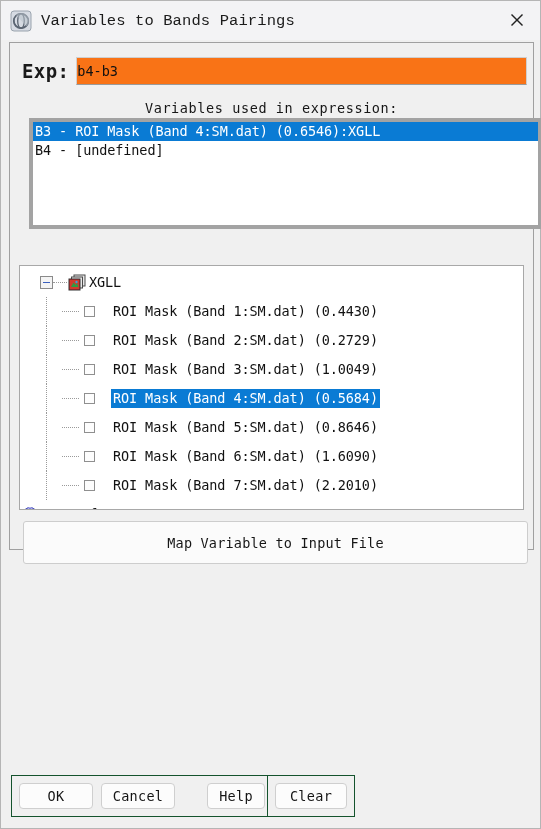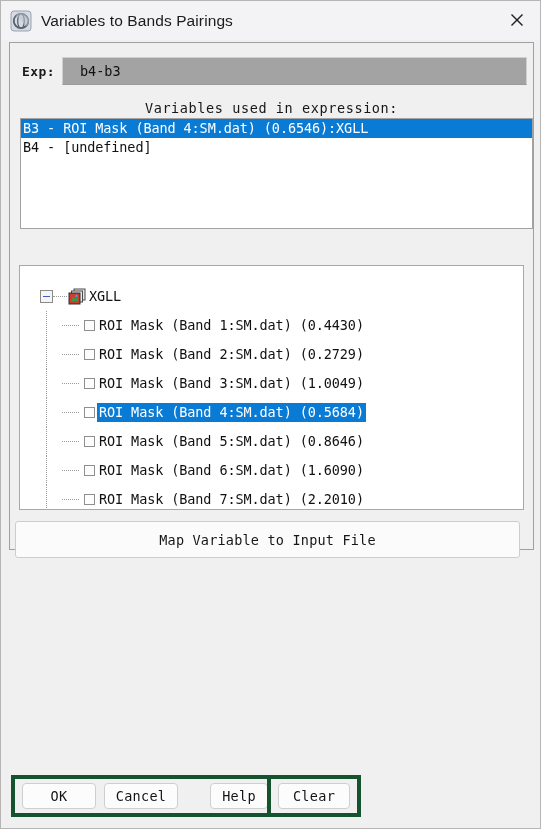--- a/index.html
+++ b/index.html
@@ -39,21 +39,21 @@
     width: 22px;
     height: 22px;
     margin-left: 9px;
     margin-right: 9px;
     flex: none;
   }
   .title-text {
     font-size: 15.5px;
     color: #1b1b1b;
     letter-spacing: 0.1px;
-    font-family: Liberation Sans, sans-serif;
+    font-family: Liberation Mono, monospace;
   }
   .close-btn {
     position: absolute;
     right: 0; top: 0;
     width: 46px;
     height: 38px;
     display: flex;
     align-items: center;
     justify-content: center;
     cursor: default;
@@ -77,37 +77,37 @@
     position: absolute;
     left: 6px;
     top: 13px;
     right: 6px;
     height: 30px;
     display: flex;
     align-items: center;
   }
   .exp-label {
     font-family: "DejaVu Sans Mono", "Liberation Mono", monospace;
-    font-size: 13px;
+    font-size: 19px;
     color: #1a1a1a;
     font-weight: bold;
     margin-left: 6px;
     margin-right: 7px;
     letter-spacing: 0.4px;
   }
   .exp-field {
     flex: 1;
     height: 28px;
-    background: #a3a3a3;
+    background: #f97316;
     border: 1px solid #cfcfcf;
     border-bottom-color: #9a9a9a;
     box-sizing: border-box;
     display: flex;
     align-items: center;
-    padding-left: 17px;
+    padding-left: 0;
     font-family: "DejaVu Sans Mono", "Liberation Mono", monospace;
     font-size: 13.5px;
     color: #111;
   }
 
   
   .section-title {
     position: absolute;
     width: 100%;
     text-align: center;
@@ -115,26 +115,26 @@
     font-size: 13.5px;
     color: #161616;
     letter-spacing: 0.6px;
   }
   #vars-title { top: 57px; }
   #bands-title { top: 204px; }
 
   
   .vars-box {
     position: absolute;
-    left: 10px;
+    left: 19px;
     top: 75px;
     width: 513px;
     height: 111px;
     background: #ffffff;
-    border: 1px solid #a3a3a3;
+    border: 4px solid #a3a3a3;
     box-sizing: border-box;
     overflow: hidden;
   }
   .var-item {
     height: 19px;
     line-height: 19px;
     font-family: "DejaVu Sans Mono", "Liberation Mono", monospace;
     font-size: 13.5px;
     color: #111;
     padding-left: 2px;
@@ -150,37 +150,37 @@
   .tree-box {
     position: absolute;
     left: 9px;
     top: 222px;
     width: 505px;
     height: 245px;
     background: #ffffff;
     border: 1px solid #a8a8a8;
     box-sizing: border-box;
     overflow: hidden;
-    padding-top: 16px;
+    padding-top: 2px;
   }
   .tree-row {
     height: 29px;
     display: flex;
     align-items: center;
     white-space: nowrap;
     position: relative;
   }
   .tree-label {
     font-family: "DejaVu Sans Mono", "Liberation Mono", monospace;
     font-size: 13.5px;
     color: #111;
     letter-spacing: -0.1px;
     padding: 1px 2px 2px 2px;
   }
-  .tree-row.child .tree-label { margin-left: 2px; }
+  .tree-row.child .tree-label { margin-left: 16px; }
   .tree-label.selected {
     background: #0a7bd4;
     color: #ffffff;
   }
   .toggle {
     width: 13px;
     height: 13px;
     border: 1px solid #8a8a8a;
     background: #f4f4f4;
     box-sizing: border-box;
@@ -225,24 +225,24 @@
     border: 1px solid #8f8f8f;
     background: #fdfdfd;
     box-sizing: border-box;
     flex: none;
     margin-left: 5px;
   }
 
   
   .map-var-btn {
     position: absolute;
-    left: 5px;
+    left: 13px;
     top: 478px;
     width: 505px;
-    height: 37px;
+    height: 43px;
     background: #fbfbfb;
     border: 1px solid #cdcdcd;
     border-radius: 3px;
     box-sizing: border-box;
     display: flex;
     align-items: center;
     justify-content: center;
     font-family: "DejaVu Sans Mono", "Liberation Mono", monospace;
     font-size: 13.5px;
     color: #161616;
@@ -255,21 +255,21 @@
     position: absolute;
     left: 8px;
     top: 772px;
     width: 525px;
     height: 48px;
   }
   .btn-group {
     position: absolute;
     top: 2px;
     height: 42px;
-    border: 4px solid #14532d;
+    border: 1px solid #14532d;
     box-sizing: border-box;
     background: #f0f0f0;
     display: flex;
     align-items: center;
     padding: 0 7px;
     gap: 8px;
   }
   #group-main { left: 2px; }
   #group-clear { left: 258px; }
   .dlg-btn {

